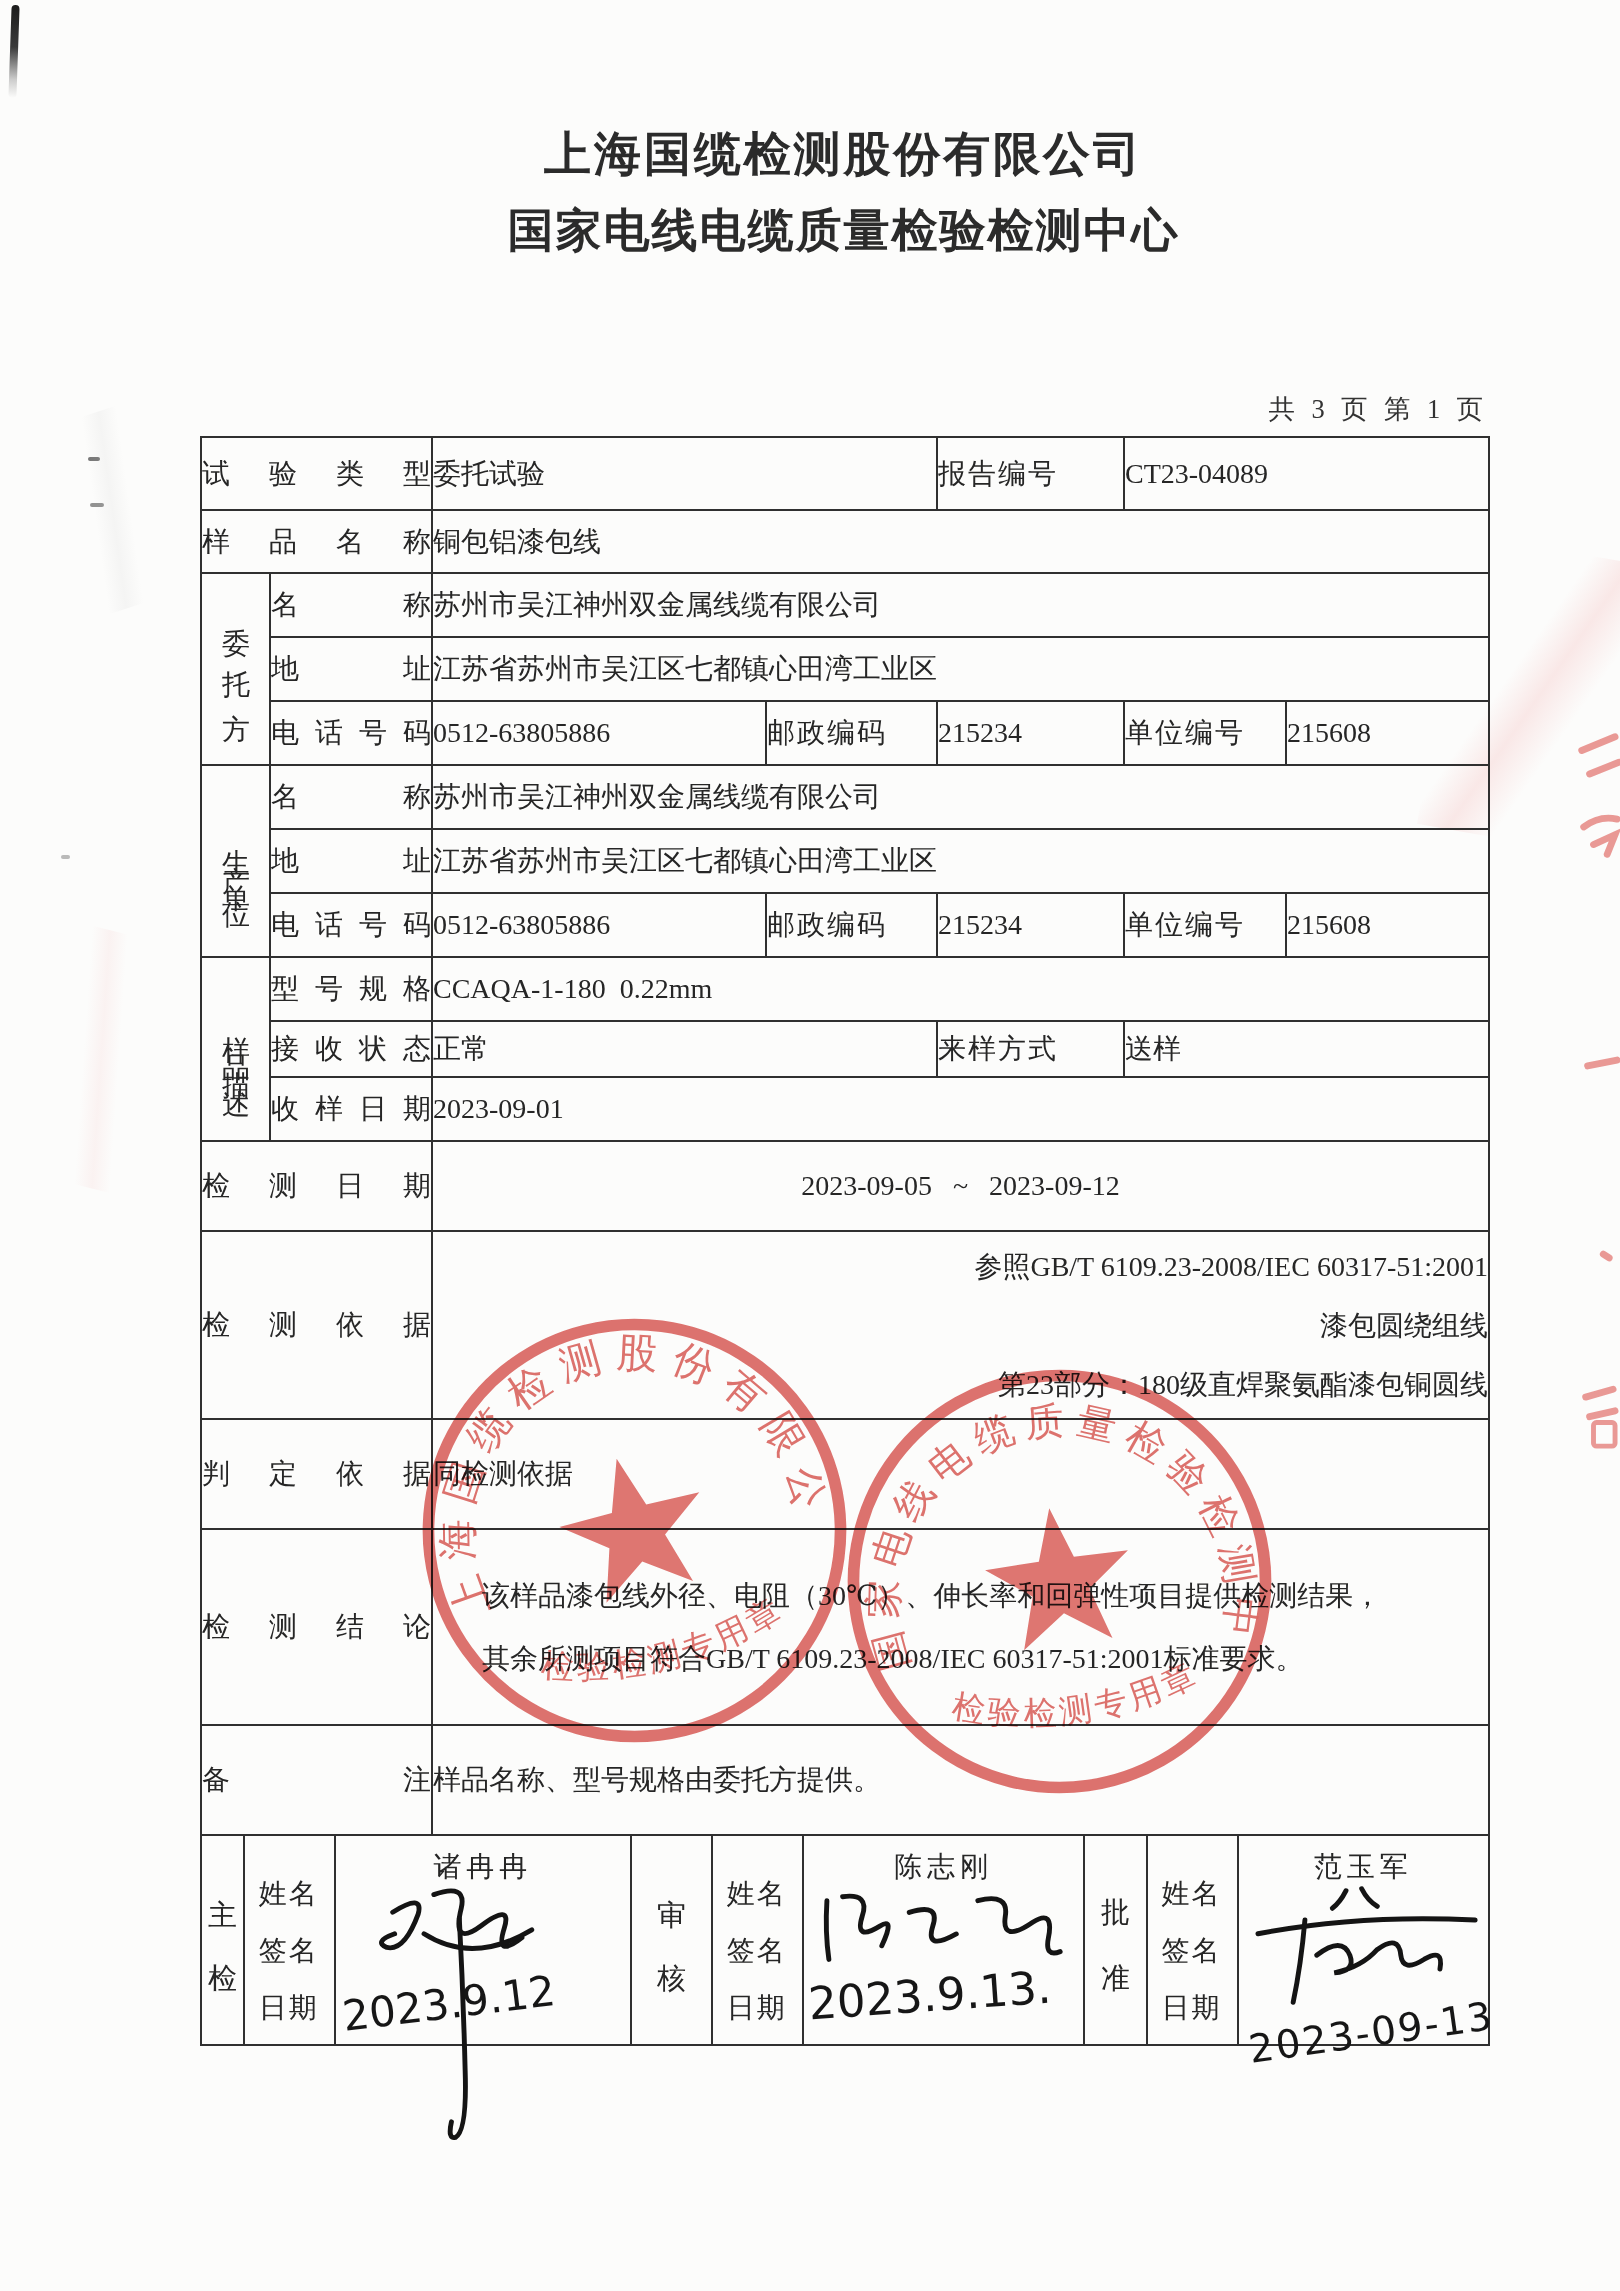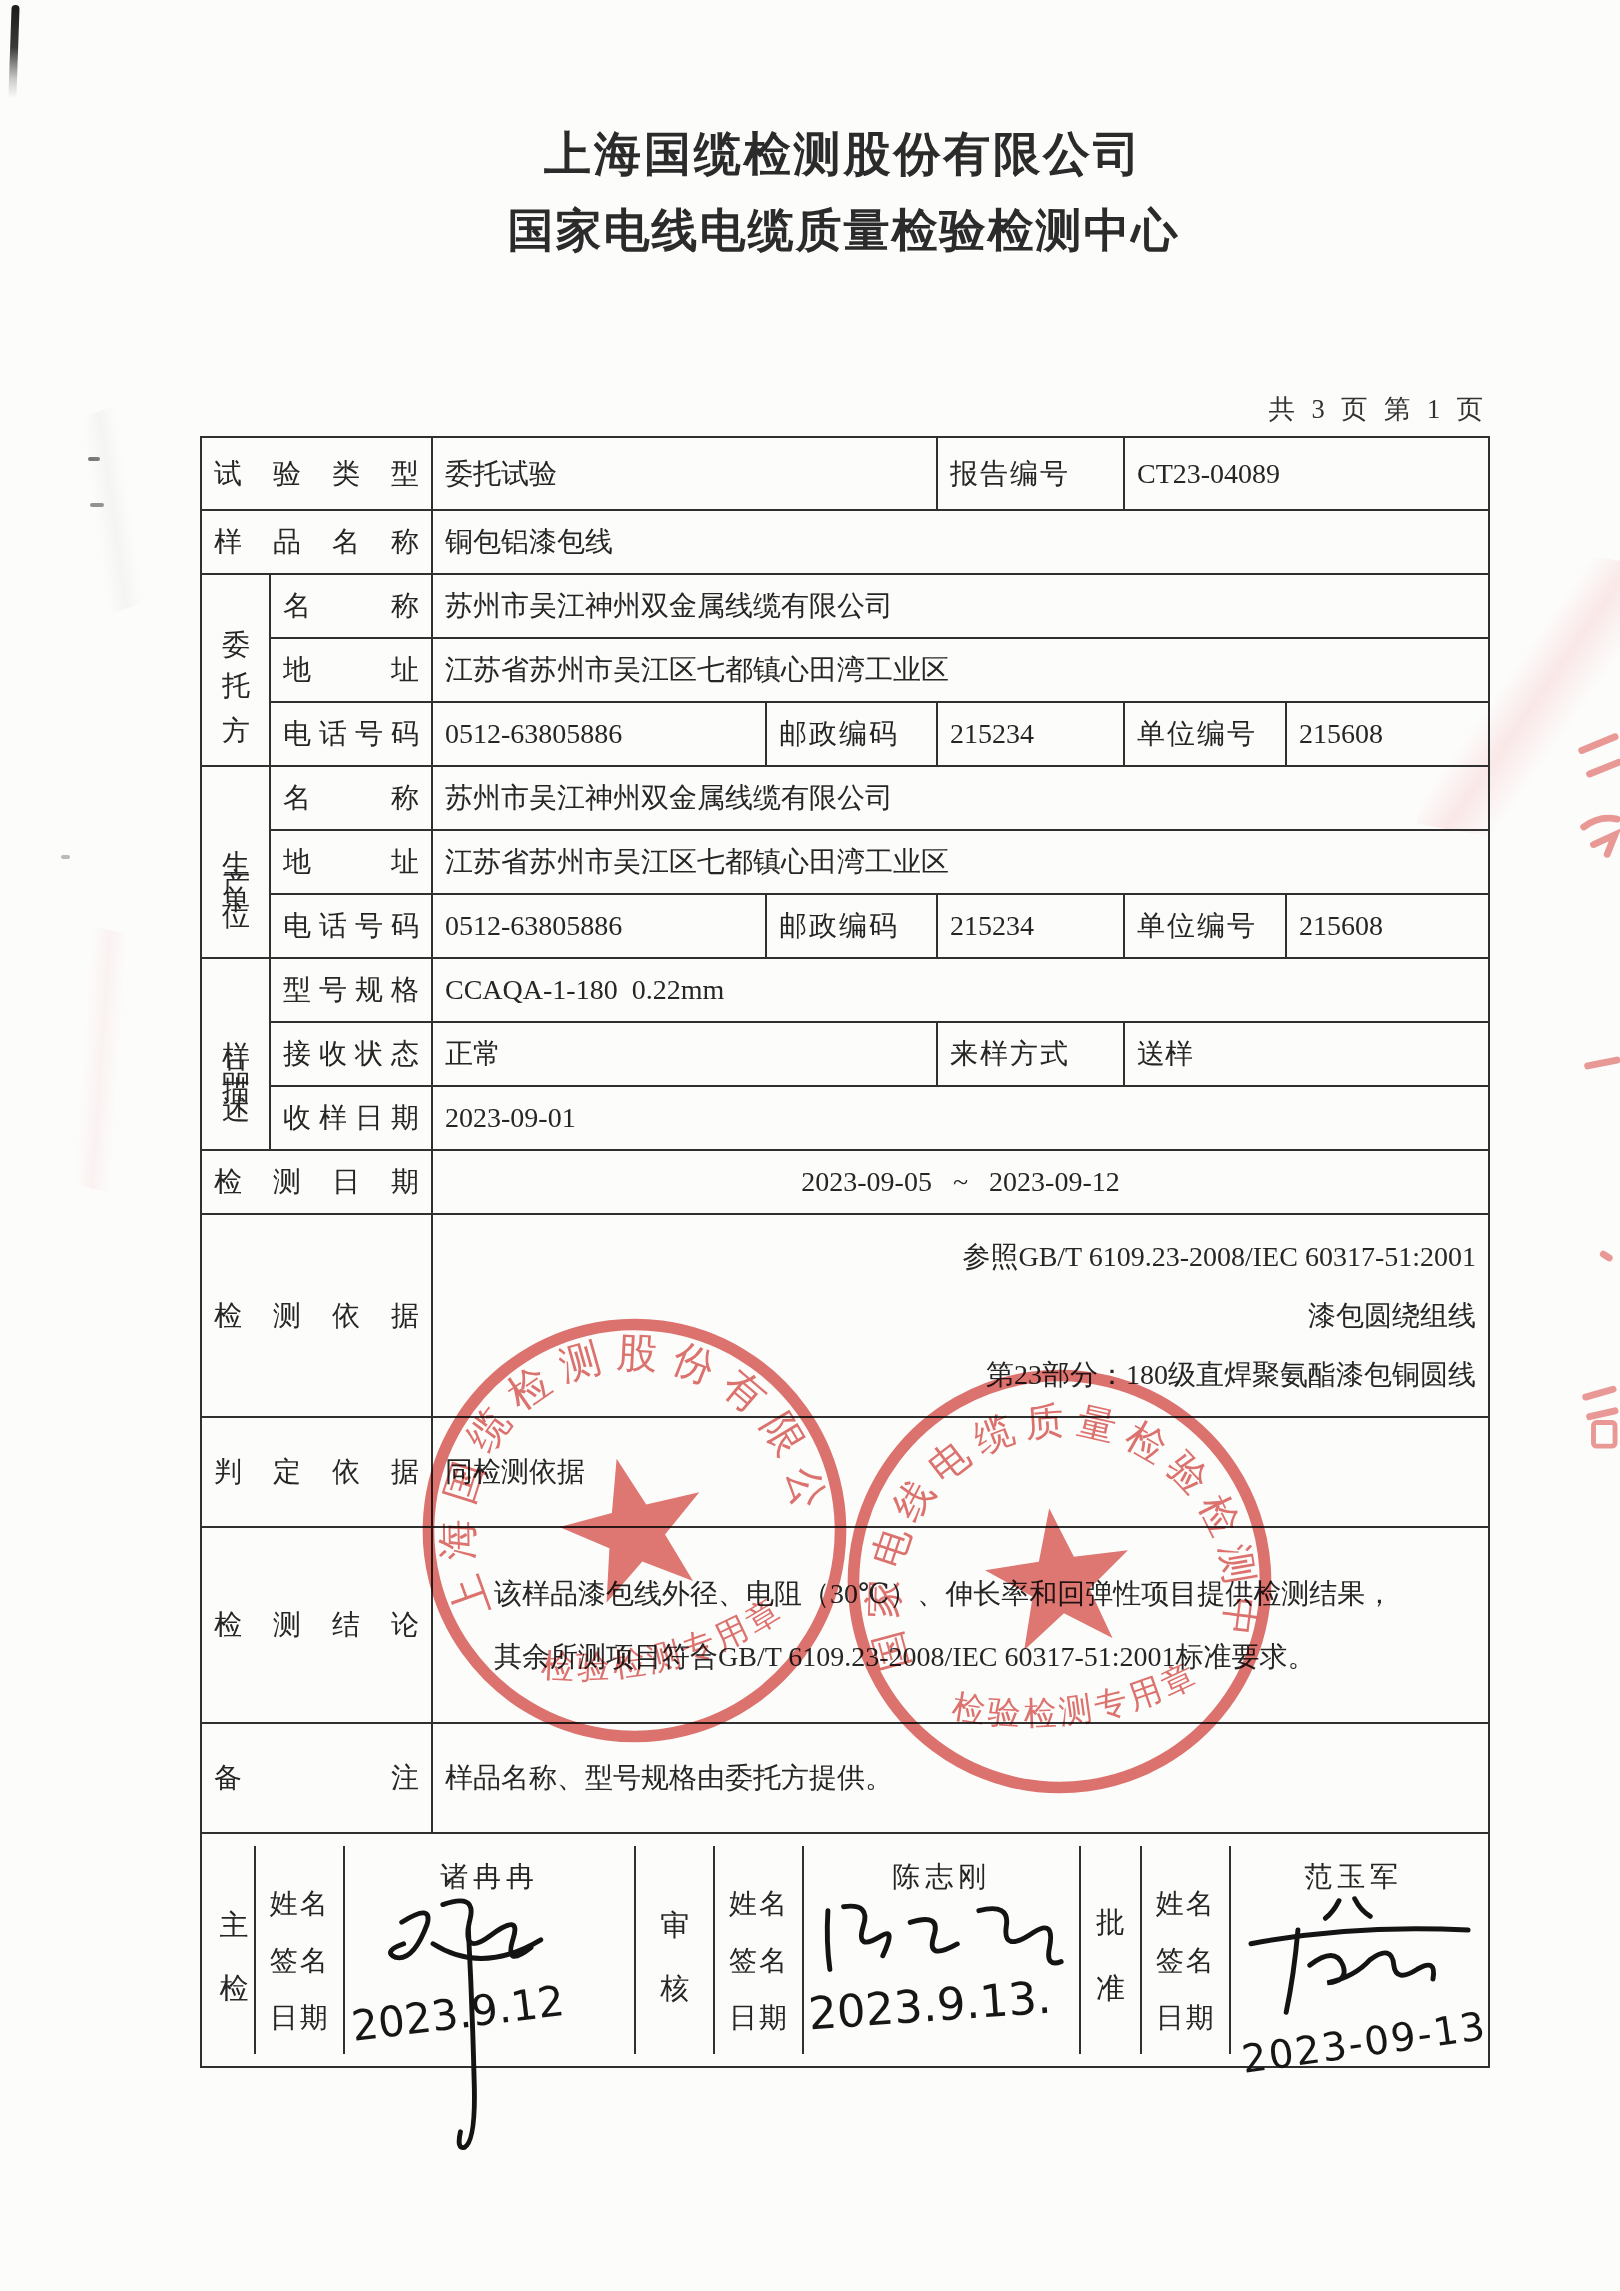--- a/index.html
+++ b/index.html
@@ -8,21 +8,21 @@
   
   .hdr{position:absolute;left:200px;top:123px;width:1287px;text-align:center;}
   .t1{font-size:47px;font-weight:600;letter-spacing:2.9px;}
   .t2{font-size:46px;font-weight:600;letter-spacing:2px;margin-top:13.7px;}
   .t3{font-size:45px;font-weight:600;letter-spacing:51px;text-indent:25.5px;margin-top:57px;}
   .pageinfo{position:absolute;top:391px;left:1078px;width:410px;text-align:right;font-size:26.5px;
             letter-spacing:4.9px;font-family:"Liberation Serif","DejaVu Serif",serif;color:#333;}
   
   table.rpt{position:absolute;left:200px;top:436px;width:1287px;border-collapse:collapse;table-layout:fixed;
             font-family:"Liberation Serif","DejaVu Serif",serif;font-size:28px;color:#262626;}
-  table.rpt td{border:2px solid #303030;padding:12px;vertical-align:middle;}
+  table.rpt td{border:2px solid #303030;padding:0;vertical-align:middle;}
   .lbl{text-align:justify;text-align-last:justify;padding:0 21.6px;}
   .lblc{text-align:left;letter-spacing:2px;}
   .val{padding-left:15.7px;white-space:pre;margin-top:41px;}
   .valc{text-align:center;white-space:pre;}
   .vwrap{display:flex;height:100%;align-items:center;justify-content:center;}
   .vlab{writing-mode:vertical-lr;text-orientation:upright;line-height:1;}
   .v3{letter-spacing:43px;}
   .v4{letter-spacing:17.6px;}
   .basis div{text-align:right;line-height:59px;}
   .concl{padding-left:49px;line-height:63px;}
@@ -164,21 +164,21 @@
       <td class="lbl">接收状态</td>
       <td colspan="2" class="val">正常</td>
       <td class="lblc">来样方式</td>
       <td colspan="2" class="val">送样</td>
     </tr>
     <tr style="height:64px">
       <td class="lbl">收样日期</td>
       <td colspan="5" class="val">2023-09-01</td>
     </tr>
 
-    <tr style="height:51px">
+    <tr style="height:90px">
       <td colspan="2" class="lbl">检测日期</td>
       <td colspan="5" class="valc">2023-09-05   ~   2023-09-12</td>
     </tr>
 
     <tr style="height:188px">
       <td colspan="2" class="lbl">检测依据</td>
       <td colspan="5">
         <div class="basis">
           <div>参照GB/T 6109.23-2008/IEC 60317-51:2001</div>
           <div>漆包圆绕组线</div>

